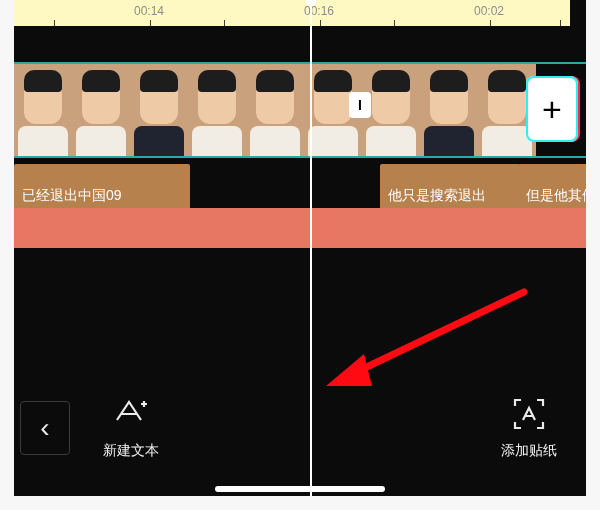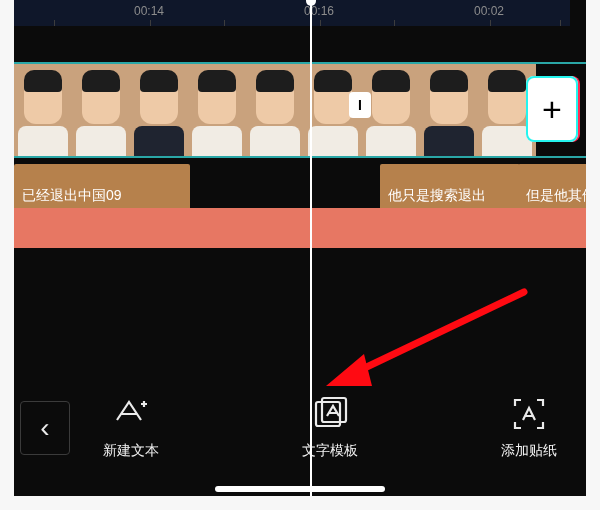--- a/index.html
+++ b/index.html
@@ -1,20 +1,20 @@
 <!DOCTYPE html>
 <html><head>
 <meta charset="utf-8">
 <style>
   html,body{margin:0;padding:0;background:#fff;font-family:-apple-system,"PingFang SC","Microsoft YaHei",sans-serif}
   .phone{width:600px;height:510px;background:#fff;position:relative;overflow:hidden}
   .bezel{position:absolute;left:0;top:0;width:600px;height:510px;box-sizing:border-box;border-left:14px solid #f7f7f7;border-right:14px solid #f7f7f7;border-bottom:14px solid #f7f7f7}
   .screen{position:absolute;left:14px;right:14px;top:0;bottom:14px;background:#0b0b0b;overflow:hidden}
 
-  .ruler{position:absolute;left:0;right:16px;top:0;height:26px;background:#0f172a}
+  .ruler{position:absolute;left:0;right:16px;top:0;height:26px;background:#fef9c3}
   .tick{position:absolute;top:4px;font-size:12px;color:#8c8c8c}
   .tick-mark{position:absolute;top:20px;width:1px;height:6px;background:#3d3d3d}
 
   .playhead{position:absolute;top:0;bottom:0;left:296px;width:2px;background:#fff;z-index:50}
   .playhead::before{content:"";position:absolute;top:-4px;left:-4px;width:10px;height:10px;border-radius:50%;background:#fff}
 
   .thumbs{position:absolute;left:0;right:0;top:64px;height:92px;display:flex}
   .thumb{width:58px;height:92px;background:#c9a27d;position:relative;flex:0 0 auto}
   .thumb .face{position:absolute;left:10px;top:10px;width:38px;height:50px;border-radius:8px 8px 12px 12px;background:#eecaa7}
   .thumb .hair{position:absolute;left:10px;top:6px;width:38px;height:22px;border-radius:10px 10px 4px 4px;background:#1d1d1d}
@@ -149,30 +149,20 @@
           <svg viewBox="0 0 36 36">
                 <path d="M4 24 L16 6 L28 24 M8 18 H24"></path>
                 <path d="M28 8 H34 M31 5 V11"></path>
               </svg>
         </div>
         <span>新建文本</span>
       </div>
       <div class="tool">
         <div class="ico">
           <svg viewBox="0 0 36 36">
-                <rect x="4" y="6" width="24" height="24" rx="2"></rect>
-                <rect x="10" y="2" width="24" height="24" rx="2"></rect>
-                <path d="M15 20 L21 10 L27 20 M17 17 H25"></path>
-              </svg>
-        </div>
-        <span>文字模板</span>
-      </div>
-      <div class="tool">
-        <div class="ico">
-          <svg viewBox="0 0 36 36">
                 <path d="M4 10 V4 H10 M26 4 H32 V10 M32 26 V32 H26 M10 32 H4 V26"></path>
                 <path d="M12 24 L18 12 L24 24 M14 20 H22"></path>
               </svg>
         </div>
         <span>添加贴纸</span>
       </div>
     </div>
   </div>
 
   <div class="home"></div>

